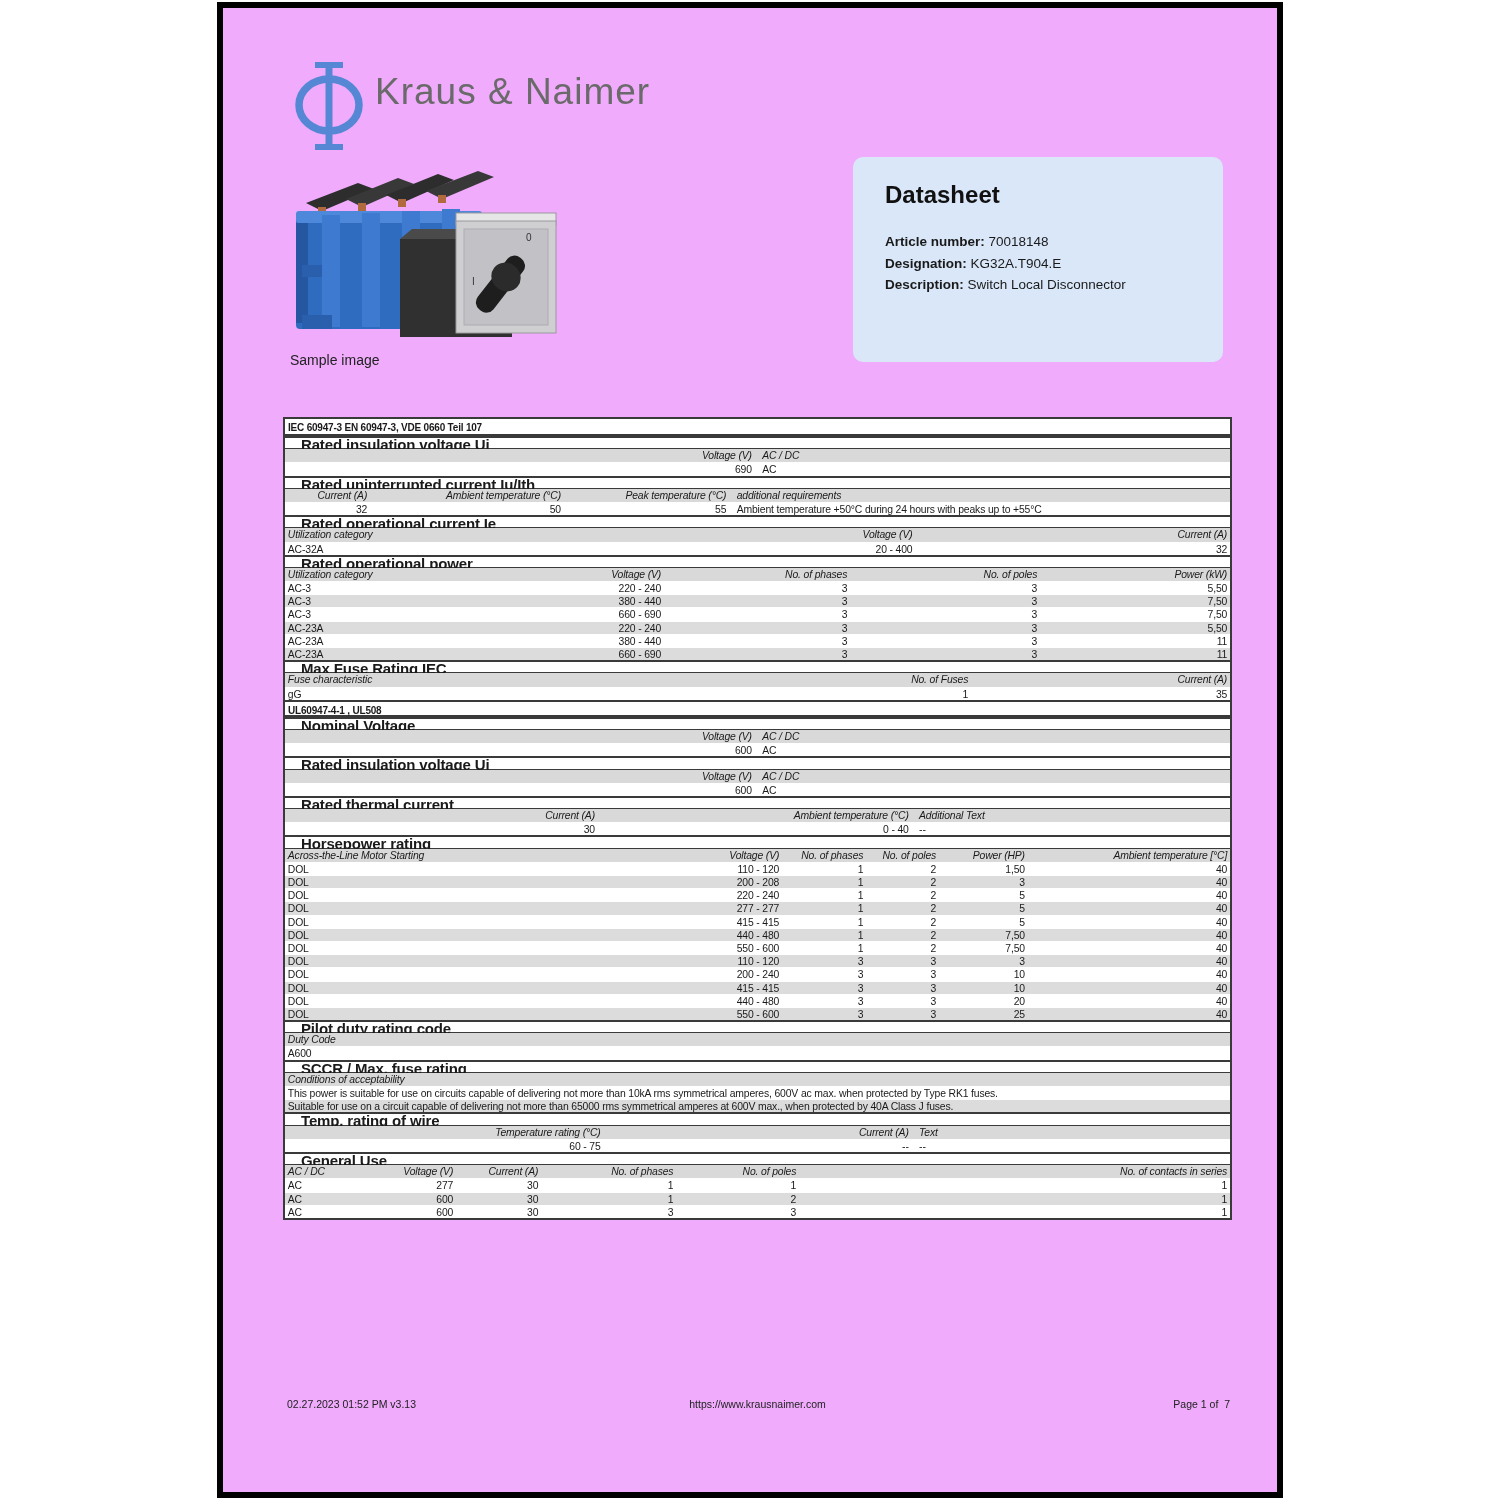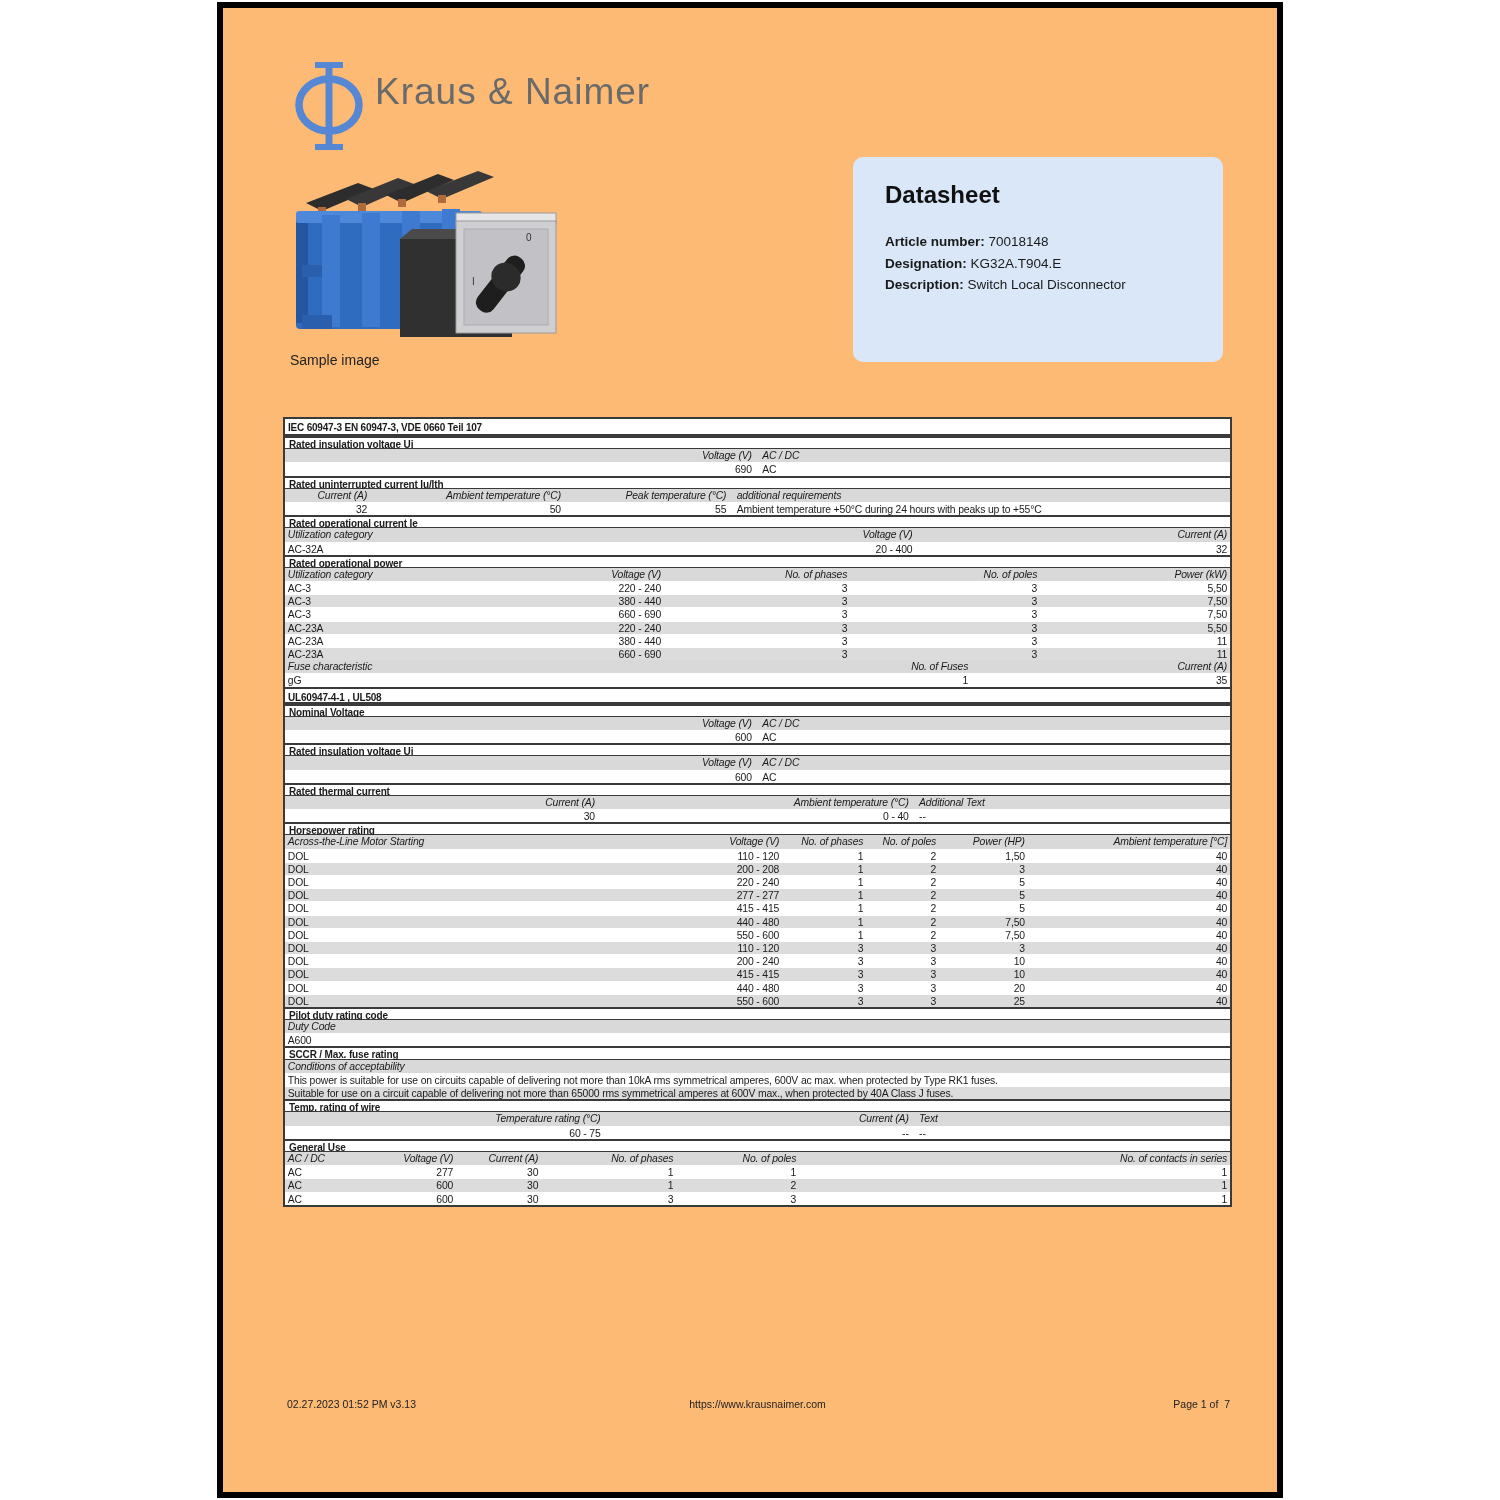--- a/index.html
+++ b/index.html
@@ -3,21 +3,21 @@
 <meta charset="utf-8">
 <style>
   :root{
     --card-bg:#d9e7f9; --logo-blue:#5587d5; --brand-gray:#6a6a6a;
     --row-gray:#d9d9d9; --border-dark:#3a3a3a;
   }
   *{margin:0;padding:0;box-sizing:border-box;}
   html,body{width:1500px;height:1500px;background:#ffffff;
     font-family:"Liberation Sans",sans-serif;color:#1a1a1a;}
   .page{position:absolute;left:217px;top:2px;width:1066px;height:1496px;
-    border:6px solid #000;background:#fdba74;}
+    border:6px solid #000;background:#f0abfc;}
   
   .logo-phi{position:absolute;left:70px;top:52px;}
   .brand-name{position:absolute;left:152px;top:62px;font-size:37px;line-height:44px;
     color:var(--brand-gray);letter-spacing:1px;}
   
   .product{position:absolute;left:65px;top:157px;}
   .caption{position:absolute;left:67px;top:344px;font-size:14px;color:#222;}
   
   .card{position:absolute;left:630px;top:149px;width:370px;height:205px;
     background:var(--card-bg);border-radius:10px;}
@@ -25,21 +25,21 @@
   .card-fields{position:absolute;left:32px;top:74px;font-size:13.5px;line-height:21.5px;}
   .card-fields b{font-weight:bold;}
   
   .spec-table{position:absolute;left:60px;top:409px;width:949px;
     border:2px solid var(--border-dark);background:#fff;}
   .t-row{position:relative;height:13.2px;letter-spacing:-0.15px;}
   .t-row .cell{position:absolute;top:0;font-size:10.4px;line-height:13.2px;white-space:pre;}
   .row-title{height:17px;line-height:17px;font-size:10px;font-weight:bold;
     padding-left:3px;border-bottom:2px solid var(--border-dark);letter-spacing:-0.2px;}
   .row-title:not(:first-child){border-top:2px solid var(--border-dark);}
-  .row-section{font-size:10px;font-weight:bold;line-height:13.2px;padding-left:4px;
+  .row-section{font-size:15px;font-weight:bold;line-height:13.2px;padding-left:16px;
     border-top:2px solid var(--border-dark);border-bottom:1px solid var(--border-dark);}
   .row-header{background:var(--row-gray);font-style:italic;}
   .row-data{border-top:1px solid #ffffff;}
   .row-data.shade{background:#dcdcdc;}
   
   .footer{position:absolute;left:60px;top:1390px;width:949px;height:14px;
     font-size:10.5px;color:#222;}
   .footer .f-left{position:absolute;left:4px;}
   .footer .f-center{position:absolute;left:0;right:0;text-align:center;}
   .footer .f-right{position:absolute;right:2px;white-space:pre;}
@@ -190,20 +190,21 @@
         <span class="cell" style="right: 20.4%;">3</span>
         <span class="cell" style="right: 0.3%;">11</span>
       </div>
       <div class="t-row row-data shade">
         <span class="cell" style="left: 0.3%;">AC-23A</span>
         <span class="cell" style="right: 60.2%;">660 - 690</span>
         <span class="cell" style="right: 40.5%;">3</span>
         <span class="cell" style="right: 20.4%;">3</span>
         <span class="cell" style="right: 0.3%;">11</span>
       </div>
+      <div class="t-row row-section">Max Fuse Rating IEC</div>
       <div class="t-row row-header">
         <span class="cell" style="left: 0.3%;">Fuse characteristic</span>
         <span class="cell" style="right: 27.7%;">No. of Fuses</span>
         <span class="cell" style="right: 0.3%;">Current (A)</span>
       </div>
       <div class="t-row row-data">
         <span class="cell" style="left: 0.3%;">gG</span>
         <span class="cell" style="right: 27.7%;">1</span>
         <span class="cell" style="right: 0.3%;">35</span>
       </div>

